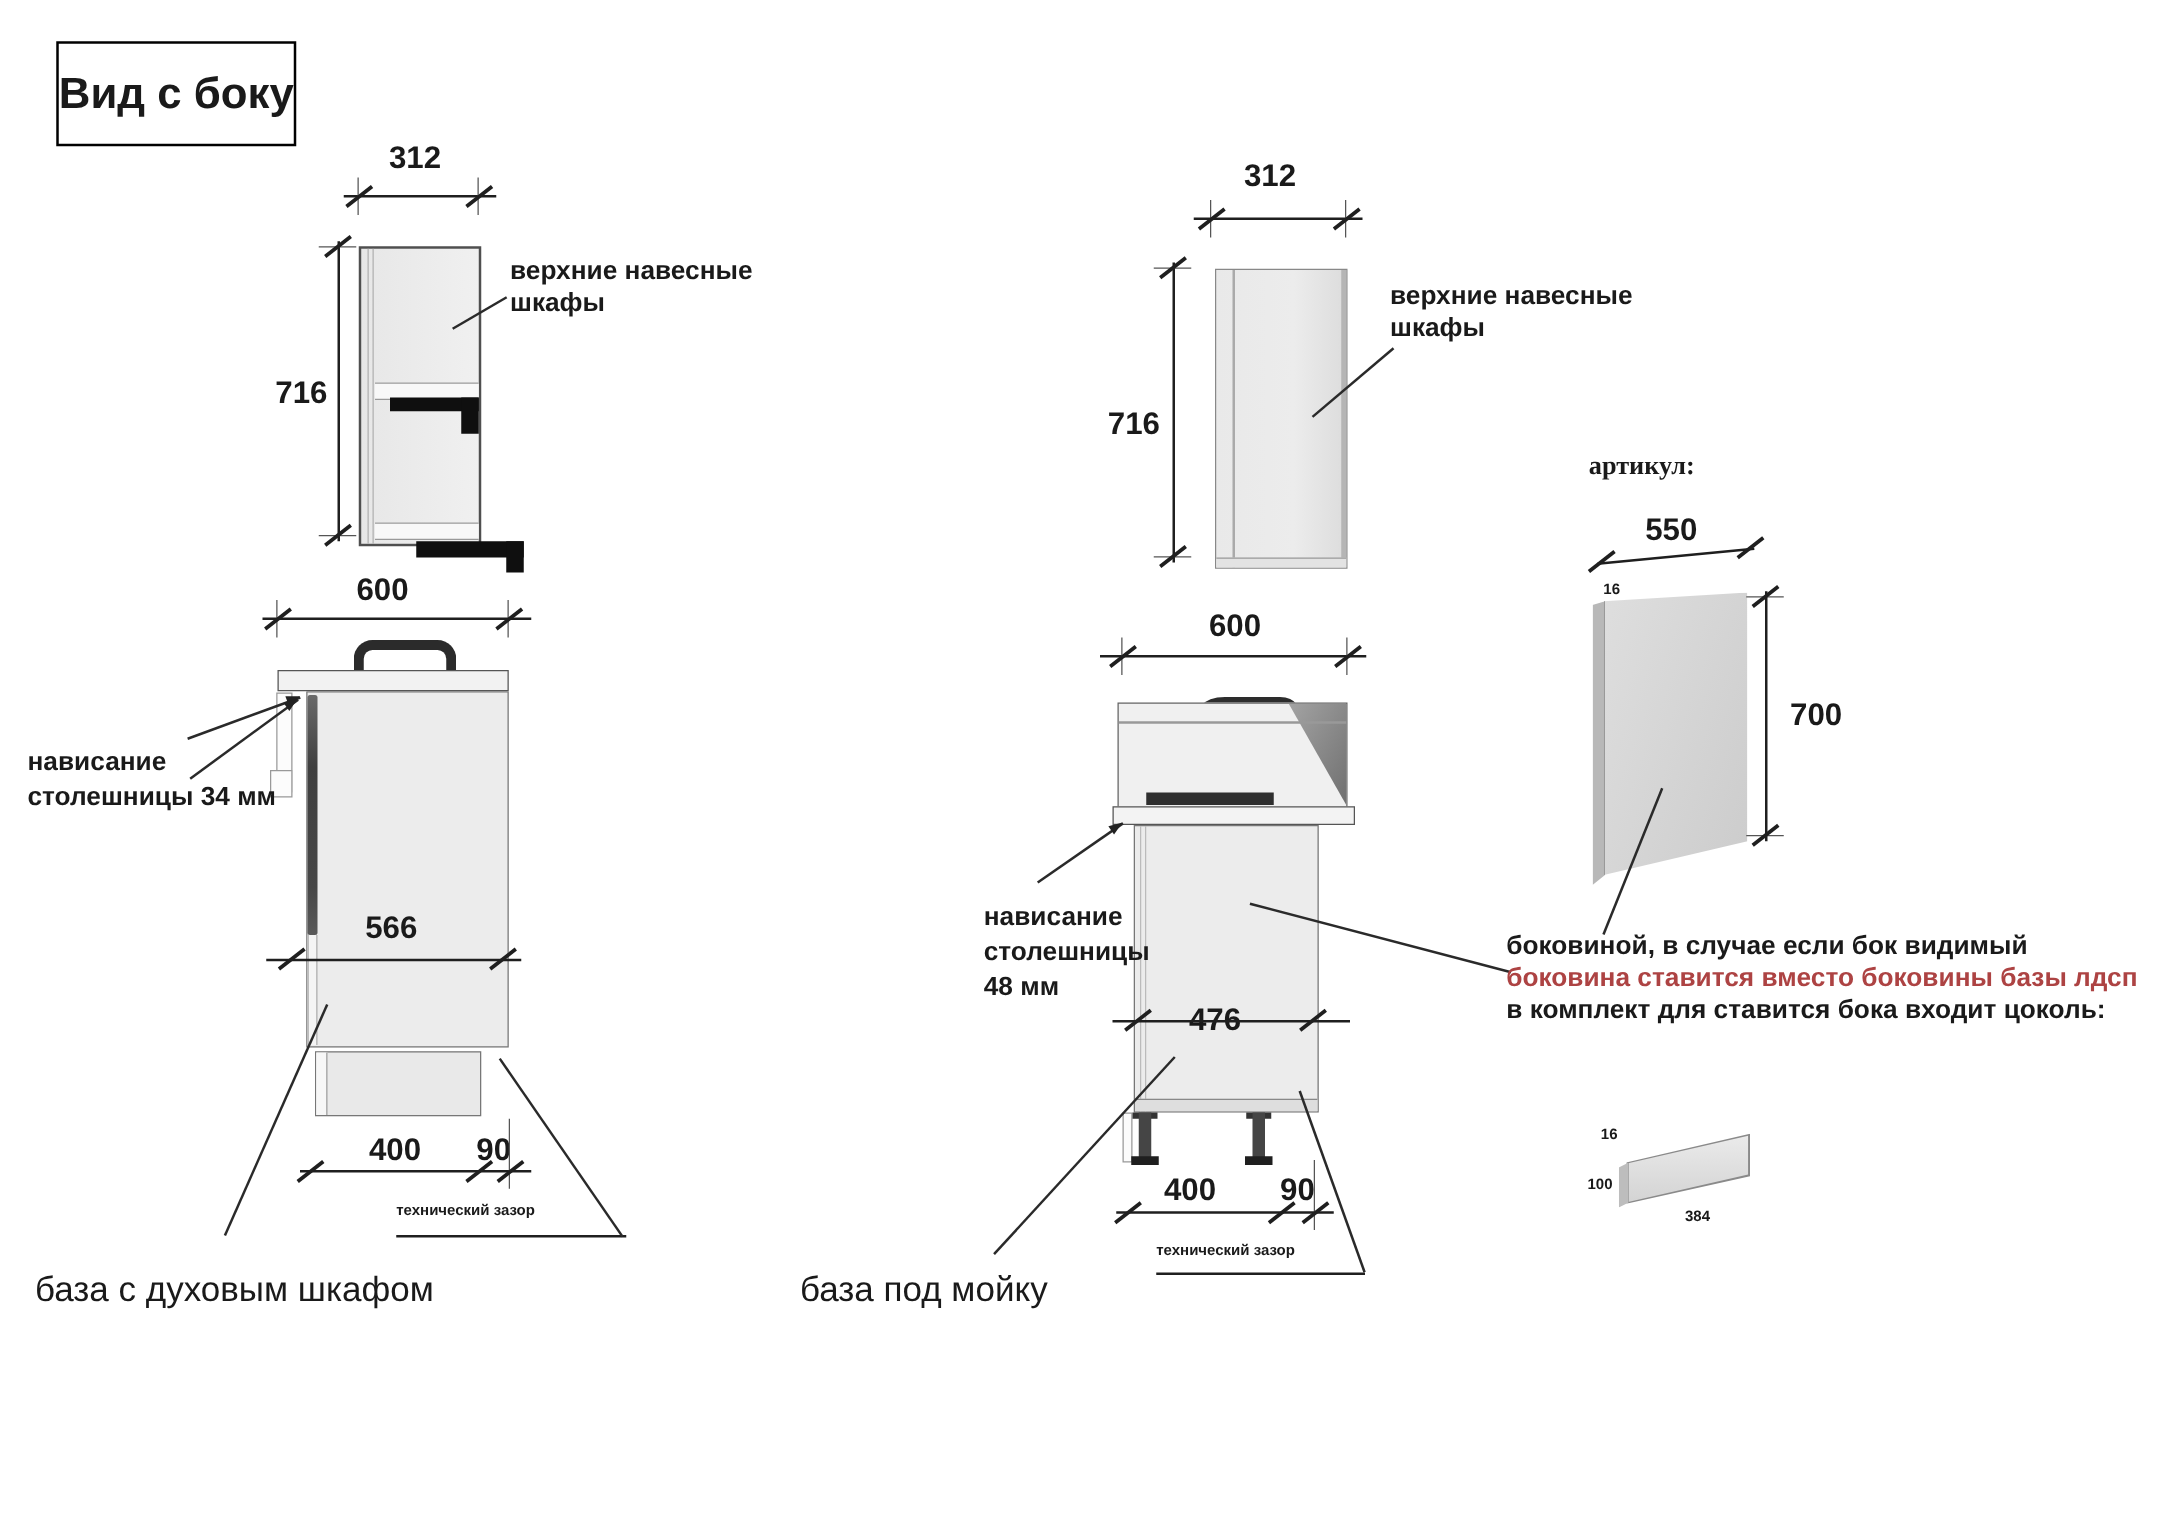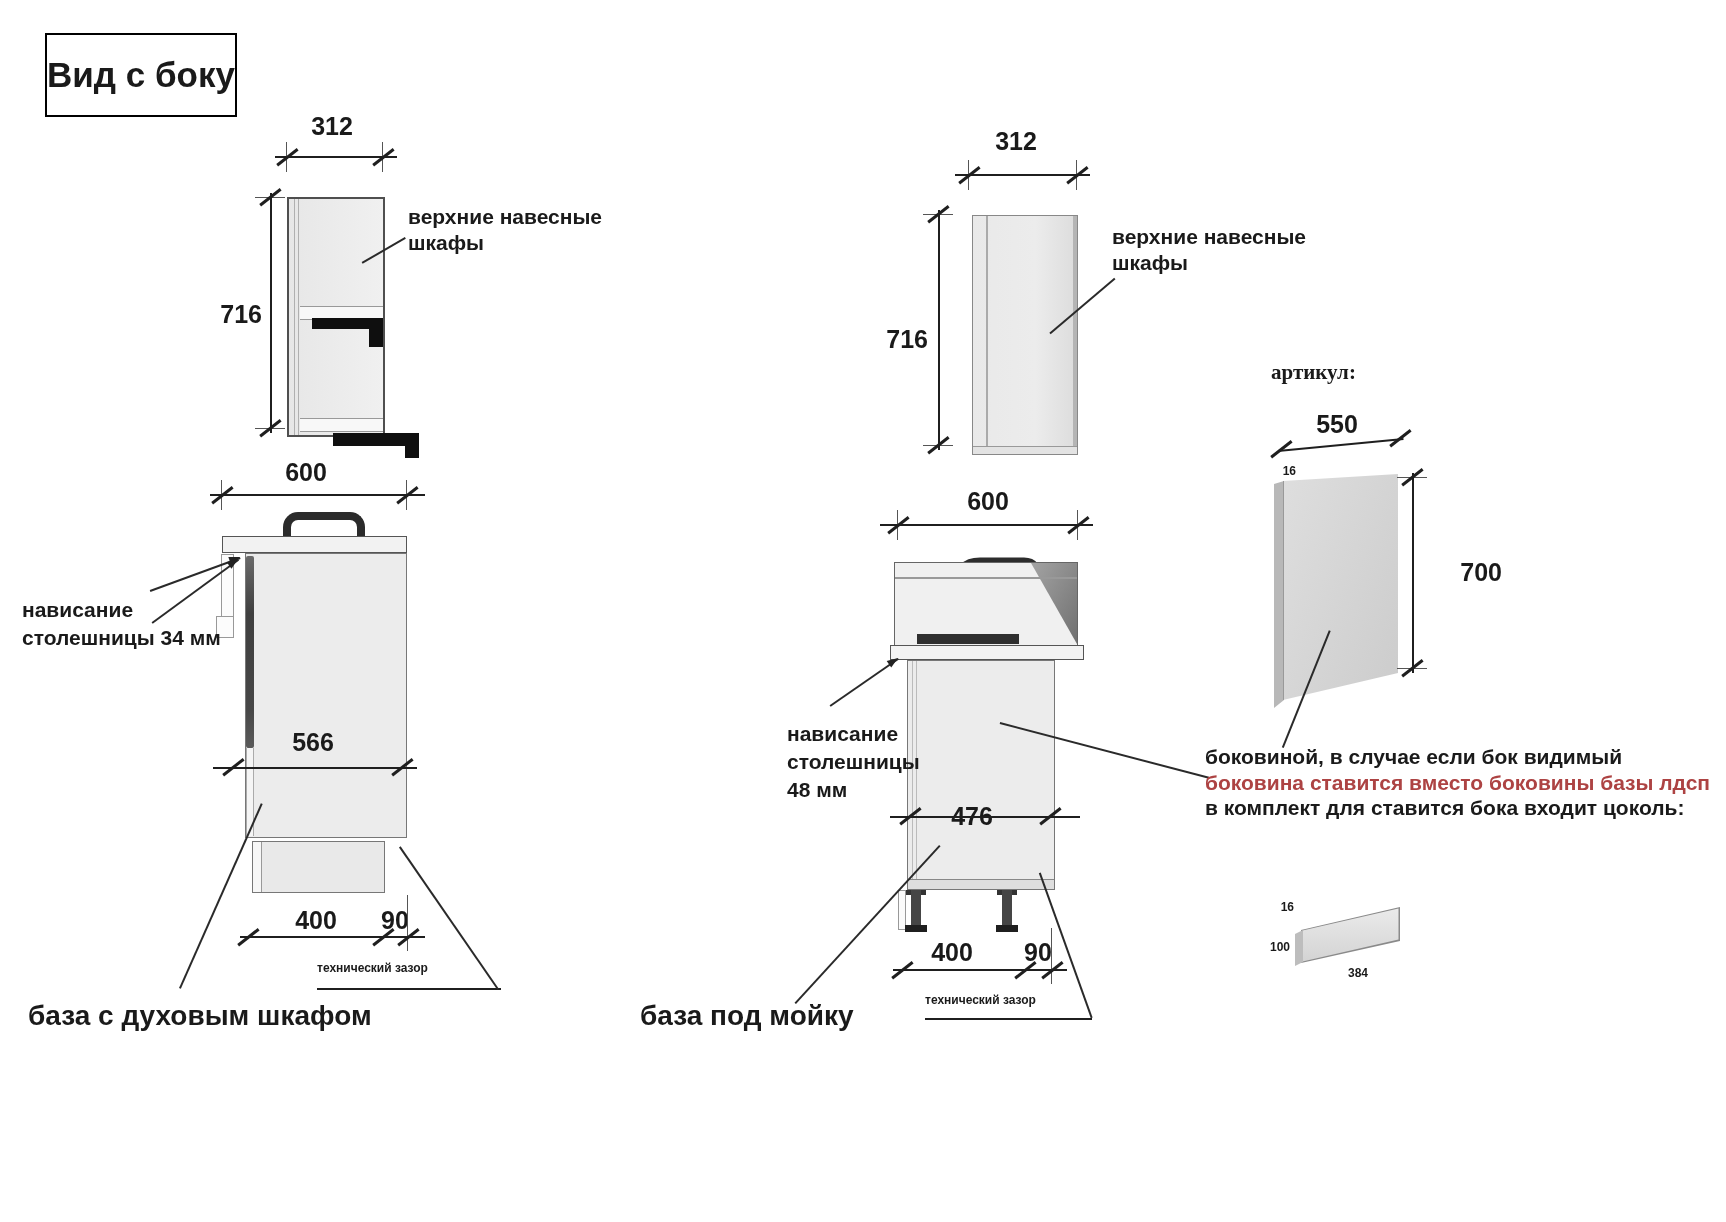--- a/index.html
+++ b/index.html
@@ -11,32 +11,32 @@
   .small-num{position:absolute;font-weight:bold;font-size:12px;white-space:nowrap;}
   .dl{position:absolute;background:#1f1f1f;height:1.5px;}
   .dlv{position:absolute;background:#1f1f1f;width:1.5px;}
   .tk{position:absolute;width:2.5px;height:26px;background:#1f1f1f;transform:rotate(52deg);}
   .xt{position:absolute;width:1.2px;height:30px;background:#555;}
   .xth{position:absolute;height:1.2px;width:30px;background:#555;}
   .ln{position:absolute;height:1.5px;background:#2a2a2a;transform-origin:left center;}
   .ah{position:absolute;width:0;height:0;border-left:11px solid #222;
       border-top:4px solid transparent;border-bottom:4px solid transparent;transform-origin:100% 50%;}
   .lbl{position:absolute;font-weight:bold;font-size:21px;line-height:26px;white-space:nowrap;}
-  .cap{position:absolute;font-weight:bold;font-size:28px;white-space:nowrap;}
+  .cap{position:absolute;font-weight:normal;font-size:28px;white-space:nowrap;margin-top:16px;}
   .note-line{font-weight:bold;font-size:21px;line-height:25.5px;white-space:nowrap;}
   .red{color:#ad4343;}
   .shelf{position:absolute;background:#f8f8f8;border-top:1px solid #999;border-bottom:1px solid #999;}
   .blk{position:absolute;background:#0f0f0f;}
 </style>
 </head>
 <body>
 
 <div id="canvas">
 
-  <div class="abs" style="left:45px;top:33px;width:188px;height:80px;border:2.5px solid #000;display:flex;align-items:center;justify-content:flex-start;">
+  <div class="abs" style="left:45px;top:33px;width:188px;height:80px;border:2.5px solid #000;display:flex;align-items:center;justify-content:flex-end;">
     <span style="font-weight:bold;font-size:35px;white-space:nowrap;">Вид с боку</span>
   </div>
 
   <div>
     <div class="dim-num" style="left:292px;top:112px;width:80px;">312</div>
     <div class="dl" style="left:275px;top:156px;width:122px;"></div>
     <div class="xt" style="left:286px;top:142px;"></div>
     <div class="xt" style="left:382px;top:142px;"></div>
     <div class="tk" style="left:286px;top:144px;"></div>
     <div class="tk" style="left:382px;top:144px;"></div>
@@ -221,21 +221,21 @@
     <div class="ln" style="left:1278px;top:450px;width:126px;height:1.5px;background:#1f1f1f;transform:rotate(-5.5deg);"></div>
     <div class="tk" style="left:1280px;top:436px;"></div>
     <div class="tk" style="left:1399px;top:425px;"></div>
 
     <div class="small-num" style="left:1270px;top:464px;width:26px;text-align:right;">16</div>
 
     <div class="abs" style="left:1274px;top:474px;width:10px;height:234px;background:#b8b8b8;clip-path:polygon(0 10px,100% 7px,100% 226px,0 234px);"></div>
     <div class="abs" style="left:1283px;top:474px;width:115px;height:226px;background:linear-gradient(110deg,#dedede,#cccccc);
                 clip-path:polygon(0 7px,100% 0,100% 199px,0 226px);border-left:1px solid #999;box-sizing:border-box;"></div>
 
-    <div class="dim-num" style="left:1432px;top:558px;width:70px;text-align:right;">700</div>
+    <div class="dim-num" style="left:1432px;top:558px;width:70px;text-align:left;">700</div>
     <div class="dlv" style="left:1412px;top:473px;height:200px;"></div>
     <div class="xth" style="left:1397px;top:477px;"></div>
     <div class="xth" style="left:1397px;top:668px;"></div>
     <div class="tk" style="left:1411px;top:464px;"></div>
     <div class="tk" style="left:1411px;top:655px;"></div>
 
     <div class="ln" style="left:1330px;top:630px;width:126px;transform:rotate(111.9deg);"></div>
 
     <div class="abs" style="left:1205px;top:744px;">
       <div class="note-line">боковиной, в случае если бок видимый</div>

